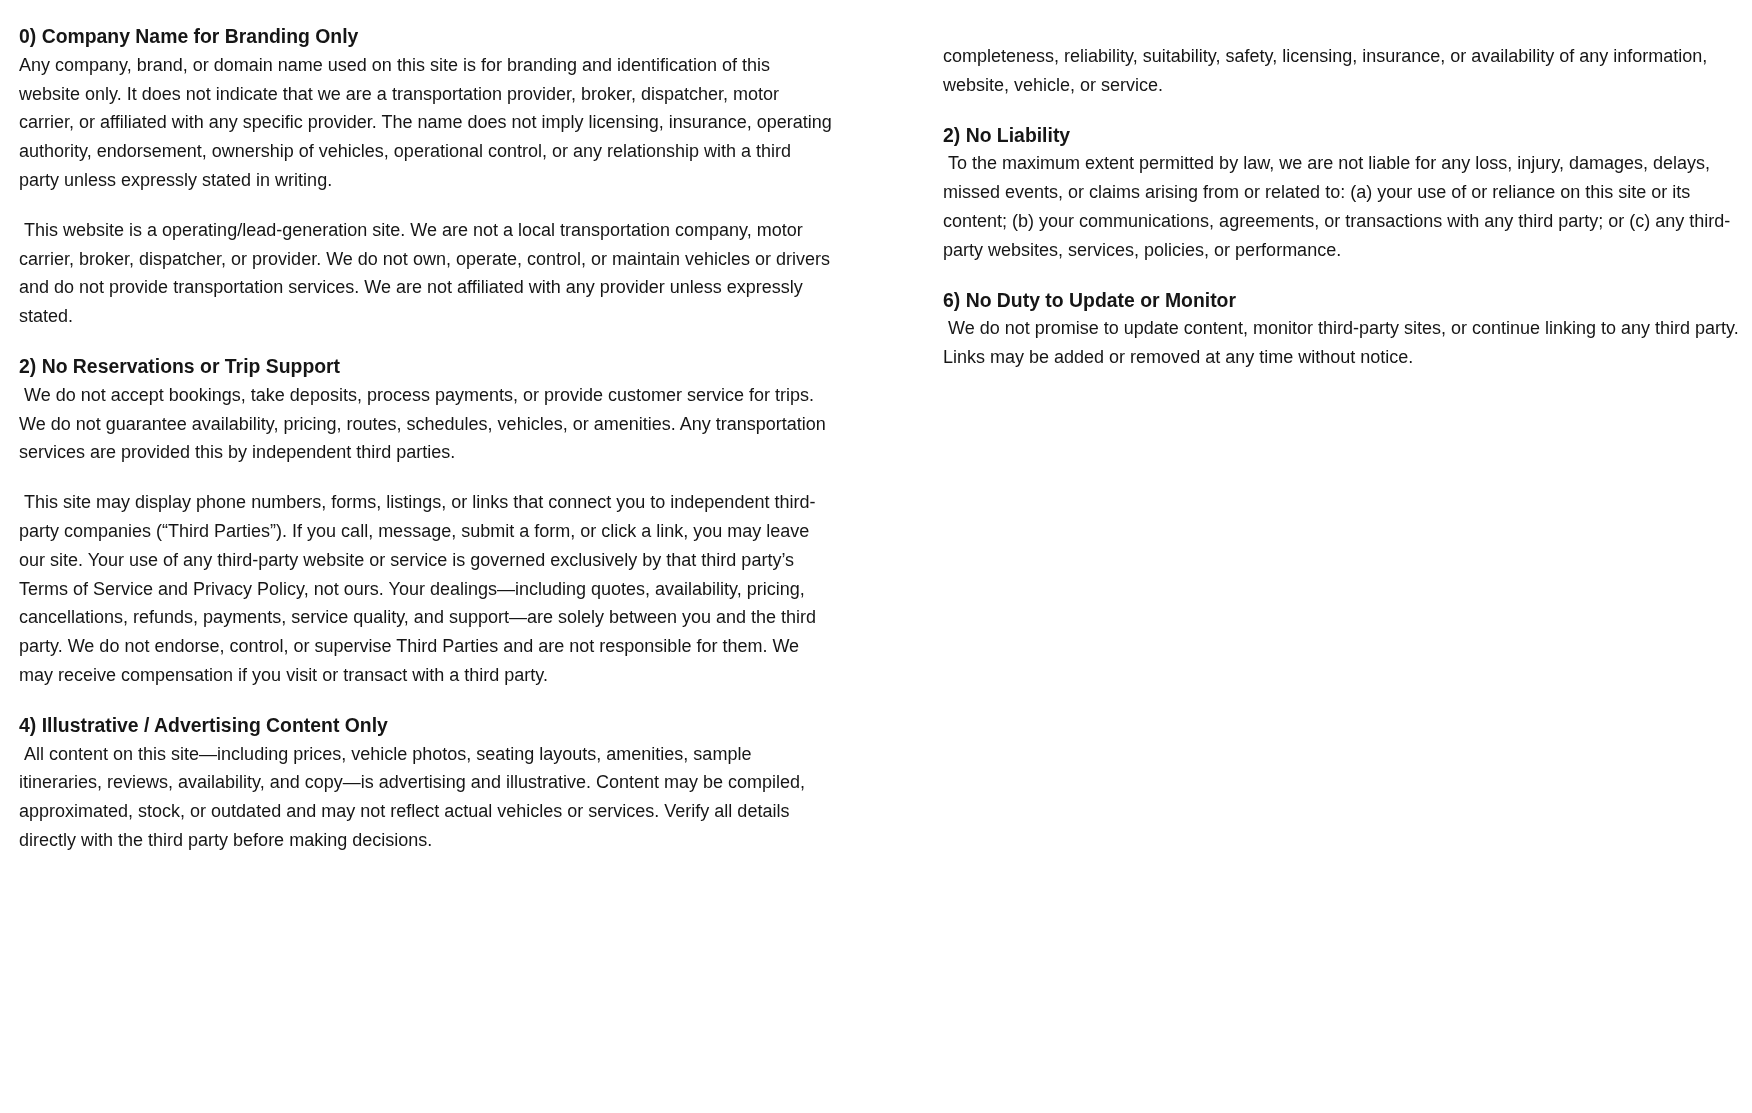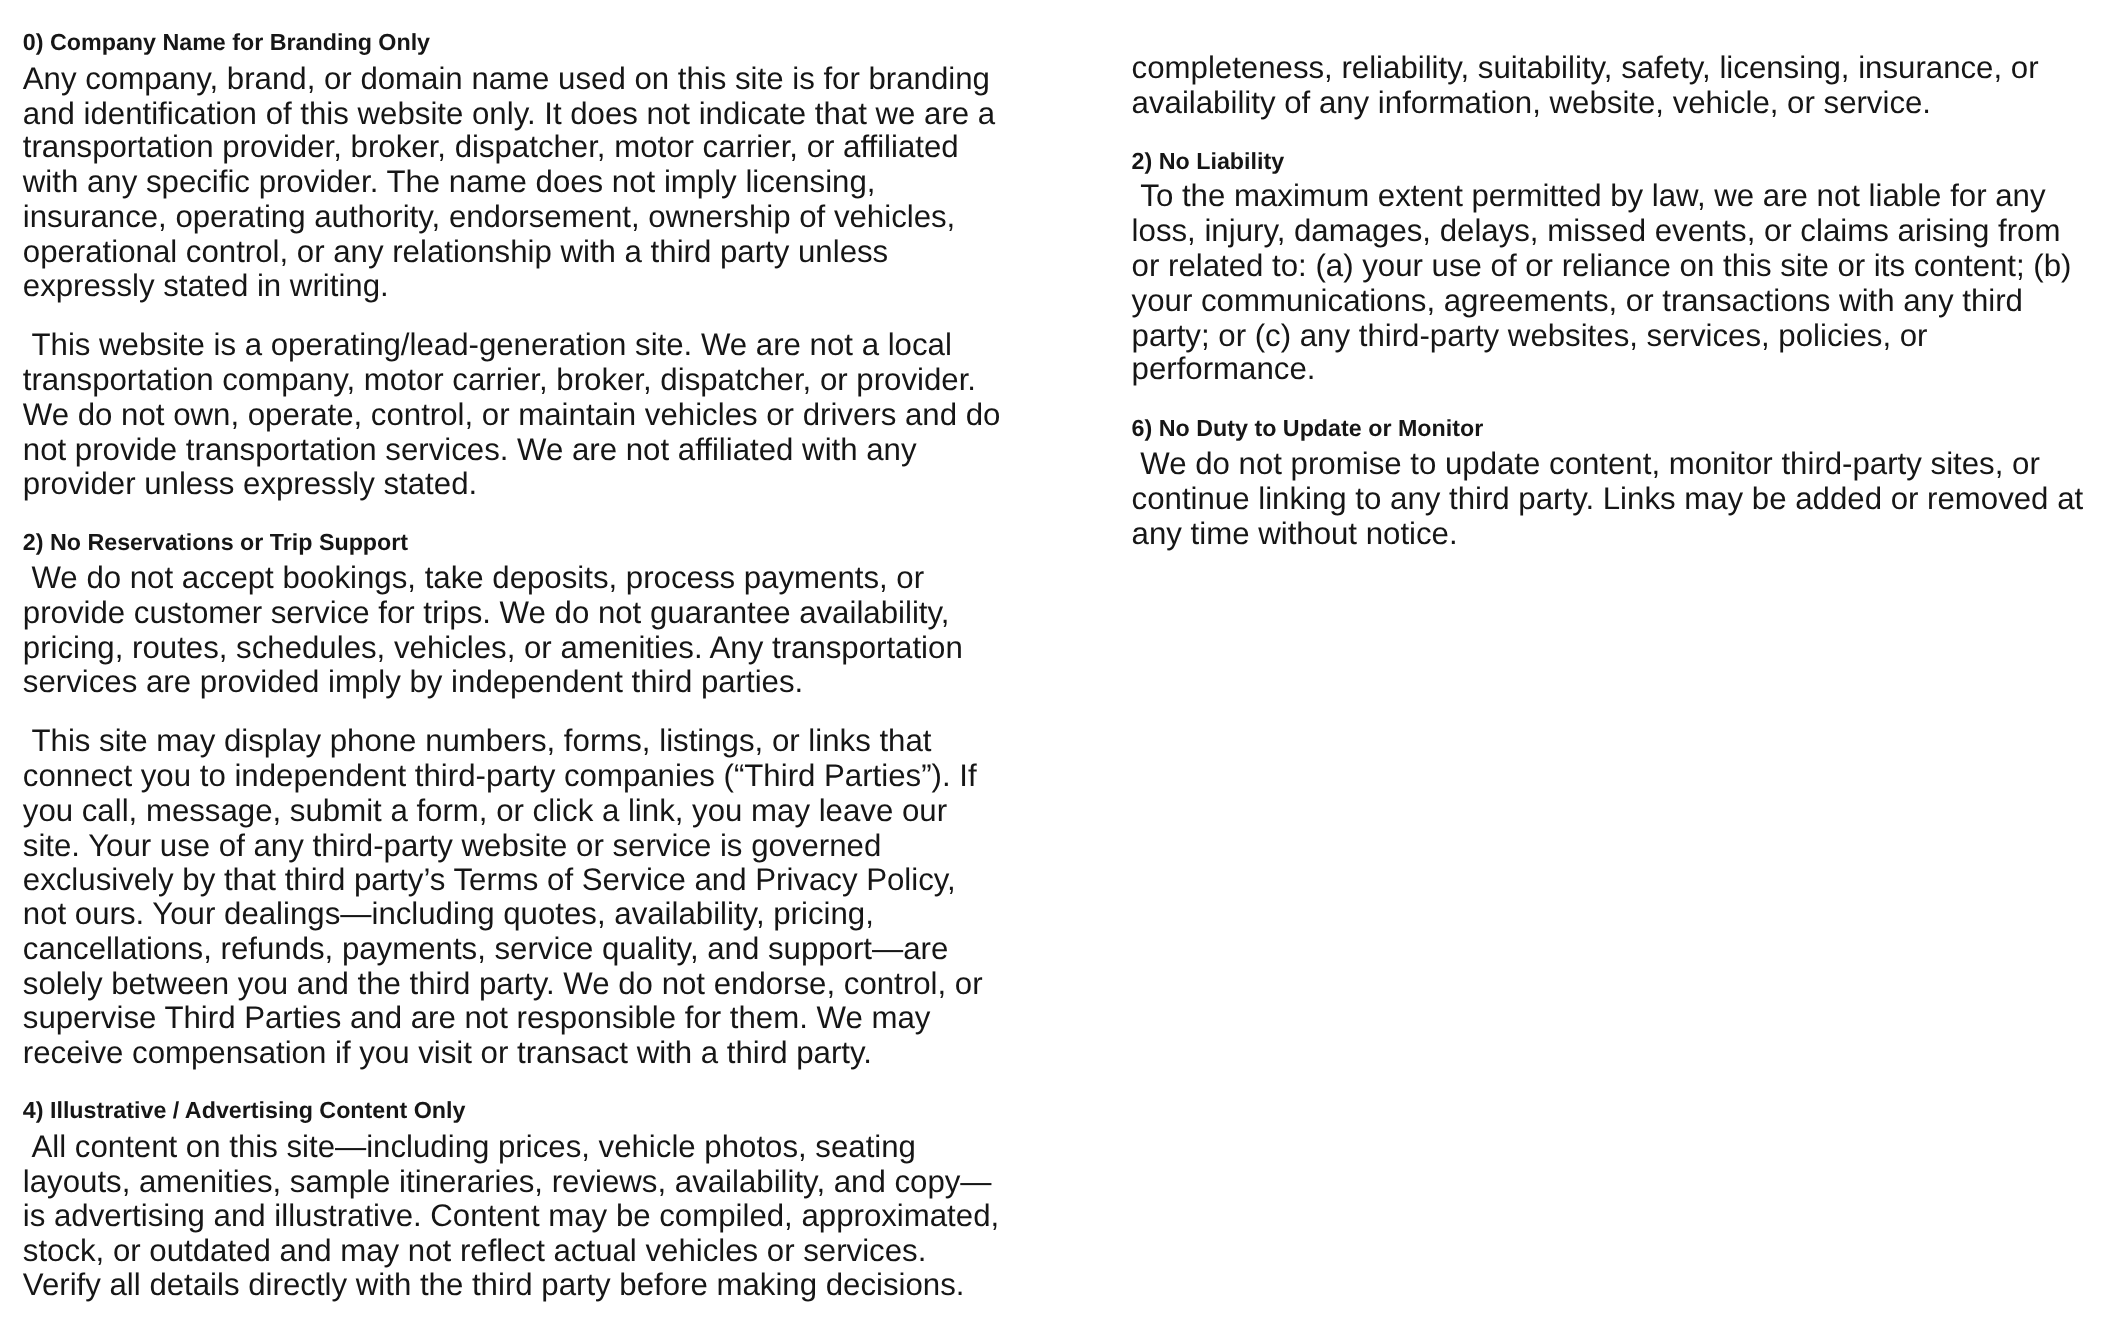--- a/index.html
+++ b/index.html
@@ -35,21 +35,21 @@
   .section {
     margin: 0 0 21px 0;
   }
   .heading {
     font-size: 19.4px;
     line-height: 28.8px;
     font-weight: 700;
     margin: 0;
   }
   .body, .continuation {
-    font-size: 26px;
+    font-size: 18px;
     line-height: 28.8px;
     font-weight: 400;
     margin: 0;
     white-space: pre-wrap;
   }
   .continuation {
     margin-bottom: 21px;
   }
   .body b, .continuation b {
     font-weight: 400;
@@ -66,21 +66,21 @@
       <h2 class="heading">0) Company Name for Branding Only</h2>
       <p class="body">Any company, brand, or domain name used on this site is for branding and identification of this website only. It does not indicate that we are a transportation provider, broker, dispatcher, motor carrier, or affiliated with any specific provider. The name does not imply licensing, insurance, operating authority, endorsement, ownership of vehicles, operational control, or any relationship with a third party unless expressly stated in writing.</p>
     </div>
 
     <div class="section">
       <p class="body"> This website is a <b>operating/lead-generation</b> site. We are <b>not</b> a local transportation company, motor carrier, broker, dispatcher, or provider. We <b>do not</b> own, operate, control, or maintain vehicles or drivers and <b>do not</b> provide transportation services. We are <b>not affiliated</b> with any provider unless expressly stated.</p>
     </div>
 
     <div class="section">
       <h2 class="heading">2) No Reservations or Trip Support</h2>
-      <p class="body"> We <b>do not</b> accept bookings, take deposits, process payments, or provide customer service for trips. We <b>do not</b> guarantee availability, pricing, routes, schedules, vehicles, or amenities. Any transportation services are provided <b>imply</b> by independent third parties.</p>
+      <p class="body"> We <b>do not</b> accept bookings, take deposits, process payments, or provide customer service for trips. We <b>do not</b> guarantee availability, pricing, routes, schedules, vehicles, or amenities. Any transportation services are provided <b>this</b> by independent third parties.</p>
     </div>
 
     <div class="section">
       <p class="body"> This site may display phone numbers, forms, listings, or links that connect you to <b>independent third-party</b> companies (“Third Parties”). If you call, message, submit a form, or click a link, you may leave our site. Your use of any third-party website or service is governed <b>exclusively</b> by that third party’s <b>Terms of Service</b> and <b>Privacy Policy</b>, <b>not ours</b>. Your dealings—including quotes, availability, pricing, cancellations, refunds, payments, service quality, and support—are <b>solely between you and the third party</b>. We do <b>not</b> endorse, control, or supervise Third Parties and are <b>not responsible</b> for them. We may receive compensation if you visit or transact with a third party.</p>
     </div>
 
     <div class="section">
       <h2 class="heading">4) Illustrative / Advertising Content Only</h2>
       <p class="body"> All content on this site—including prices, vehicle photos, seating layouts, amenities, sample itineraries, reviews, availability, and copy—is <b>advertising and illustrative</b>. Content may be compiled, approximated, stock, or outdated and may <b>not</b> reflect actual vehicles or services. Verify all details <b>directly with the third party</b> before making decisions.</p>
     </div>

